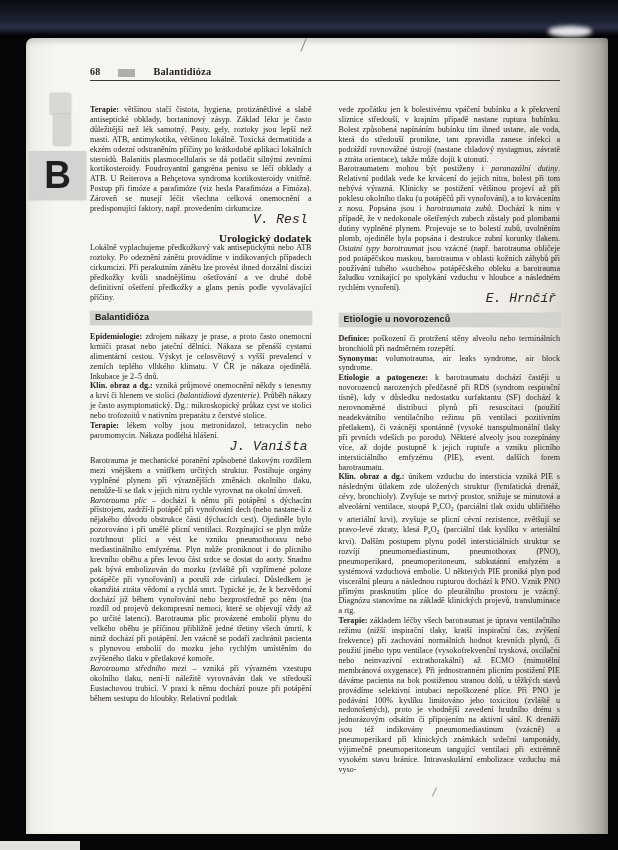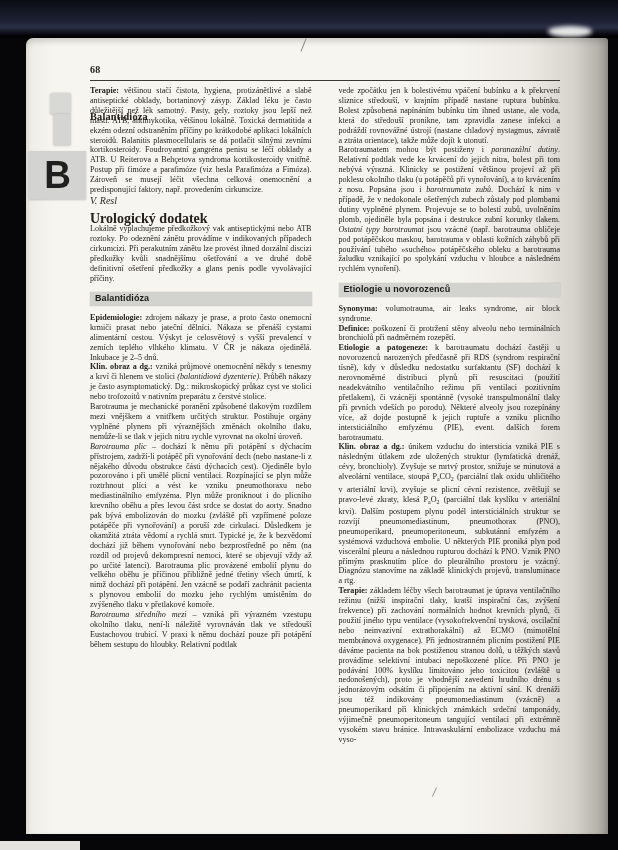--- a/index.html
+++ b/index.html
@@ -23,44 +23,44 @@
   
   .page{
     position:absolute;left:26px;top:38px;width:582px;height:796px;
     background:linear-gradient(90deg,#eeece6 0px,#f7f5f0 28px,#f7f5f0 430px,#ece9e3 505px,#d6d3cd 548px,#b5b2ac 572px,#9a9792 582px);
     border-radius:7px 3px 0 0;
     box-shadow:inset 0 3px 6px rgba(0,0,0,.18);
     overflow:hidden;
   }
   .page-inner{padding:26px 48px 0 64px;}
   .page-header{
-    display:flex;align-items:flex-start;gap:18px;height:13px;
-    font-weight:bold;font-size:10px;color:#23201c;flex-direction:column;
+    display:flex;align-items:flex-end;gap:18px;height:13px;
+    font-weight:bold;font-size:10px;color:#23201c;
   }
   .pagenum{letter-spacing:.2px;}
   .hdr-marker{width:17px;height:8px;background:#aeaeac;display:inline-block;}
   .hdr-title{font-size:10.3px;letter-spacing:.2px;}
   .hr-rule{height:0;border-bottom:1.2px solid #3a3835;margin-top:3px;}
-  .cols{display:flex;gap:27px;margin-top:5px;}
+  .cols{display:flex;gap:27px;margin-top:24px;}
   .col{width:228px;color:#262320;}
   .para{
     margin:0;font-size:8.1px;line-height:9.9px;text-align:justify;
     word-spacing:.2px;
   }
   .run-n{font-style:normal;font-weight:normal;}
   .run-b{font-weight:bold;}
   .run-i{font-style:italic;}
   .run-bi{font-weight:normal;font-style:italic;}
   .run-sub{font-size:6px;vertical-align:-1.6px;}
   .author{
-    font-size:10px;line-height:10px;font-style:italic;text-align:left;
-    padding-right:4px;margin:1px 0 4px 0;color:#2a2724;
+    font-size:13px;line-height:10px;font-style:italic;text-align:right;
+    padding-right:4px;margin:1px 0 4px 0;color:#2a2724;font-family:Liberation Mono, monospace;
   }
   .subheading{
-    font-weight:bold;font-size:14px;line-height:10px;margin-top:8px;color:#23201c;
+    font-weight:bold;font-size:11px;line-height:10px;margin-top:8px;color:#23201c;text-align:right;
   }
   .sectionbar{
     margin:9px 0 7px 0;background:#d2d2cf;color:#1b1a18;
     font-family:"Liberation Sans", sans-serif;font-weight:bold;
     font-size:9px;line-height:13.5px;padding:0 5px;letter-spacing:.1px;
     box-shadow:0 0 1px rgba(0,0,0,.25);
   }
   
   .btab{
     position:absolute;left:29px;top:151px;width:57px;height:48px;
@@ -94,30 +94,33 @@
     <div class="hr-rule"></div>
     <div class="cols">
       <div class="col" id="col-left">
           <p class="para"><span class="run-b">Terapie:</span><span class="run-n"> většinou stačí čistota, hygiena, protizánětlivé a slabě antiseptické obklady, bortaninový zásyp. Základ léku je často důležitější než lék samotný. Pasty, gely, roztoky jsou lepší než masti. ATB, antimykotika, většinou lokálně. Toxická dermatitida a ekzém odezní odstraněním příčiny po krátkodobé aplikaci lokálních steroidů. Balanitis plasmocellularis se dá potlačit silnými zevními kortikosteroidy. Foudroyantní gangréna penisu se léčí obklady a ATB. U Reiterova a Behçetova syndroma kortikosteroidy vnitřně. Postup při fimóze a parafimóze (viz hesla Parafimóza a Fimóza). Zároveň se musejí léčit všechna celková onemocnění a predisponující faktory, např. provedením cirkumcize.</span></p>
           <div class="author">V. Resl</div>
           <div class="subheading">Urologický dodatek</div>
           <p class="para"><span class="run-n">Lokálně vyplachujeme předkožkový vak antiseptickými nebo ATB roztoky. Po odeznění zánětu provádíme v indikovaných případech cirkumcizi. Při perakutním zánětu lze provést ihned dorzální discizi předkožky kvůli snadnějšímu ošetřování a ve druhé době definitivní ošetření předkožky a glans penis podle vyvolávající příčiny.</span></p>
           <div class="sectionbar">Balantidióza</div>
           <p class="para"><span class="run-b">Epidemiologie:</span><span class="run-n"> zdrojem nákazy je prase, a proto často onemocní krmiči prasat nebo jateční dělníci. Nákaza se přenáší cystami alimentární cestou. Výskyt je celosvětový s vyšší prevalencí v zemích teplého vlhkého klimatu. V ČR je nákaza ojedinělá. Inkubace je 2–5 dnů.</span></p>
           <p class="para"><span class="run-b">Klin. obraz a dg.:</span><span class="run-n"> vzniká průjmové onemocnění někdy s tenesmy a krví či hlenem ve stolici </span><span class="run-bi">(balantidiová dyzenterie)</span><span class="run-n">. Průběh nákazy je často asymptomatický. Dg.: mikroskopický průkaz cyst ve stolici nebo trofozoitů v nativním preparátu z čerstvé stolice.</span></p>
+          <p class="para"><span class="run-b">Terapie:</span><span class="run-n"> lékem volby jsou metronidazol, tetracyclin nebo paromomycin. Nákaza podléhá hlášení.</span></p>
+          <div class="author">J. Vaništa</div>
           <p class="para"><span class="run-n">Barotrauma je mechanické poranění způsobené tlakovým rozdílem mezi vnějškem a vnitřkem určitých struktur. Postihuje orgány vyplněné plynem při výraznějších změnách okolního tlaku, nemůže-li se tlak v jejich nitru rychle vyrovnat na okolní úroveň.</span></p>
           <p class="para"><span class="run-bi">Barotrauma plic</span><span class="run-n"> – dochází k němu při potápění s dýchacím přístrojem, zadrží-li potápěč při vynořování dech (nebo nastane-li z nějakého důvodu obstrukce části dýchacích cest). Ojediněle bylo pozorováno i při umělé plicní ventilaci. Rozpínající se plyn může roztrhnout plíci a vést ke vzniku pneumothoraxu nebo mediastinálního emfyzéma. Plyn může proniknout i do plicního krevního oběhu a přes levou část srdce se dostat do aorty. Snadno pak bývá embolizován do mozku (zvláště při vzpřímené poloze potápěče při vynořování) a poruší zde cirkulaci. Důsledkem je okamžitá ztráta vědomí a rychlá smrt. Typické je, že k bezvědomí dochází již během vynořování nebo bezprostředně po něm (na rozdíl od projevů dekompresní nemoci, které se objevují vždy až po určité latenci). Barotrauma plic provázené embolií plynu do velkého oběhu je příčinou přibližně jedné třetiny všech úmrtí, k nimž dochází při potápění. Jen vzácně se podaří zachránit pacienta s plynovou embolií do mozku jeho rychlým umístěním do zvýšeného tlaku v přetlakové komoře.</span></p>
           <p class="para"><span class="run-bi">Barotrauma středního mezi</span><span class="run-n"> – vzniká při výrazném vzestupu okolního tlaku, není-li náležitě vyrovnáván tlak ve středouší Eustachovou trubicí. V praxi k němu dochází pouze při potápění během sestupu do hloubky. Relativní podtlak</span></p>
         </div>
       <div class="col" id="col-right">
           <p class="para"><span class="run-n">vede zpočátku jen k bolestivému vpáčení bubínku a k překrvení sliznice středouší, v krajním případě nastane ruptura bubínku. Bolest způsobená napínáním bubínku tím ihned ustane, ale voda, která do středouší pronikne, tam zpravidla zanese infekci a podráždí rovnovážné ústrojí (nastane chladový nystagmus, závratě a ztráta orientace), takže může dojít k utonutí.</span></p>
           <p class="para"><span class="run-n">Barotraumatem mohou být postiženy i </span><span class="run-bi">paranazální dutiny</span><span class="run-n">. Relativní podtlak vede ke krvácení do jejich nitra, bolest při tom nebývá výrazná. Klinicky se postižení většinou projeví až při poklesu okolního tlaku (u potápěčů při vynořování), a to krvácením z nosu. Popsána jsou i </span><span class="run-bi">barotraumata zubů</span><span class="run-n">. Dochází k nim v případě, že v nedokonale ošetřených zubech zůstaly pod plombami dutiny vyplněné plynem. Projevuje se to bolestí zubů, uvolněním plomb, ojediněle byla popsána i destrukce zubní korunky tlakem. </span><span class="run-bi">Ostatní typy barotraumat</span><span class="run-n"> jsou vzácné (např. barotrauma obličeje pod potápěčskou maskou, barotrauma v oblasti kožních záhybů při používání tuhého »suchého« potápěčského obleku a barotrauma žaludku vznikající po spolykání vzduchu v hloubce a následném rychlém vynoření).</span></p>
+          <div class="author">E. Hrnčíř</div>
           <div class="sectionbar">Etiologie u novorozenců</div>
+          <p class="para"><span class="run-b">Definice:</span><span class="run-n"> poškození či protržení stěny alveolu nebo terminálních bronchiolů při nadměrném rozepětí.</span></p>
           <p class="para"><span class="run-b">Synonyma:</span><span class="run-n"> volumotrauma, air leaks syndrome, air block syndrome.</span></p>
-          <p class="para"><span class="run-b">Definice:</span><span class="run-n"> poškození či protržení stěny alveolu nebo terminálních bronchiolů při nadměrném rozepětí.</span></p>
           <p class="para"><span class="run-b">Etiologie a patogeneze:</span><span class="run-n"> k barotraumatu dochází častěji u novorozenců narozených předčasně při RDS (syndrom respirační tísně), kdy v důsledku nedostatku surfaktantu (SF) dochází k nerovnoměrné distribuci plynů při resuscitaci (použití neadekvátního ventilačního režimu při ventilaci pozitivním přetlakem), či vzácněji spontánně (vysoké transpulmonální tlaky při prvních vdeších po porodu). Některé alveoly jsou rozepínány více, až dojde postupně k jejich ruptuře a vzniku plicního intersticiálního emfyzému (PIE), event. dalších forem barotraumatu.</span></p>
           <p class="para"><span class="run-b">Klin. obraz a dg.:</span><span class="run-n"> únikem vzduchu do intersticia vzniká PIE s následným útlakem zde uložených struktur (lymfatická drenáž, cévy, bronchioly). Zvyšuje se mrtvý prostor, snižuje se minutová a alveolární ventilace, stoupá P</span><span class="run-sub">a</span><span class="run-n">CO</span><span class="run-sub">2</span><span class="run-n"> (parciální tlak oxidu uhličitého v arteriální krvi), zvyšuje se plicní cévní rezistence, zvětšují se pravo-levé zkraty, klesá P</span><span class="run-sub">a</span><span class="run-n">O</span><span class="run-sub">2</span><span class="run-n"> (parciální tlak kyslíku v arteriální krvi). Dalším postupem plynu podél intersticiálních struktur se rozvíjí pneumomediastinum, pneumothorax (PNO), pneumoperikard, pneumoperitoneum, subkutánní emfyzém a systémová vzduchová embolie. U některých PIE proniká plyn pod viscerální pleuru a následnou rupturou dochází k PNO. Vznik PNO přímým prasknutím plíce do pleurálního prostoru je vzácný. Diagnózu stanovíme na základě klinických projevů, transluminace a rtg.</span></p>
           <p class="para"><span class="run-b">Terapie:</span><span class="run-n"> základem léčby všech barotraumat je úprava ventilačního režimu (nižší inspirační tlaky, kratší inspirační čas, zvýšení frekvence) při zachování normálních hodnot krevních plynů, či použití jiného typu ventilace (vysokofrekvenční trysková, oscilační nebo neinvazivní extrathorakální) až ECMO (mimotělní membránová oxygenace). Při jednostranném plicním postižení PIE dáváme pacienta na bok postiženou stranou dolů, u těžkých stavů provádíme selektivní intubaci nepoškozené plíce. Při PNO je podávání 100% kyslíku limitováno jeho toxicitou (zvláště u nedonošených), proto je vhodnější zavedení hrudního drénu s jednorázovým odsátím či připojením na aktivní sání. K drenáži jsou též indikovány pneumomediastinum (vzácně) a pneumoperikard při klinických známkách srdeční tamponády, výjimečně pneumoperitoneum tangující ventilaci při extrémně vysokém stavu bránice. Intravaskulární embolizace vzduchu má vyso-</span></p>
         </div>
     </div>
   </div>
 </div>
 
 <div class="btab">
   <span>B</span>

